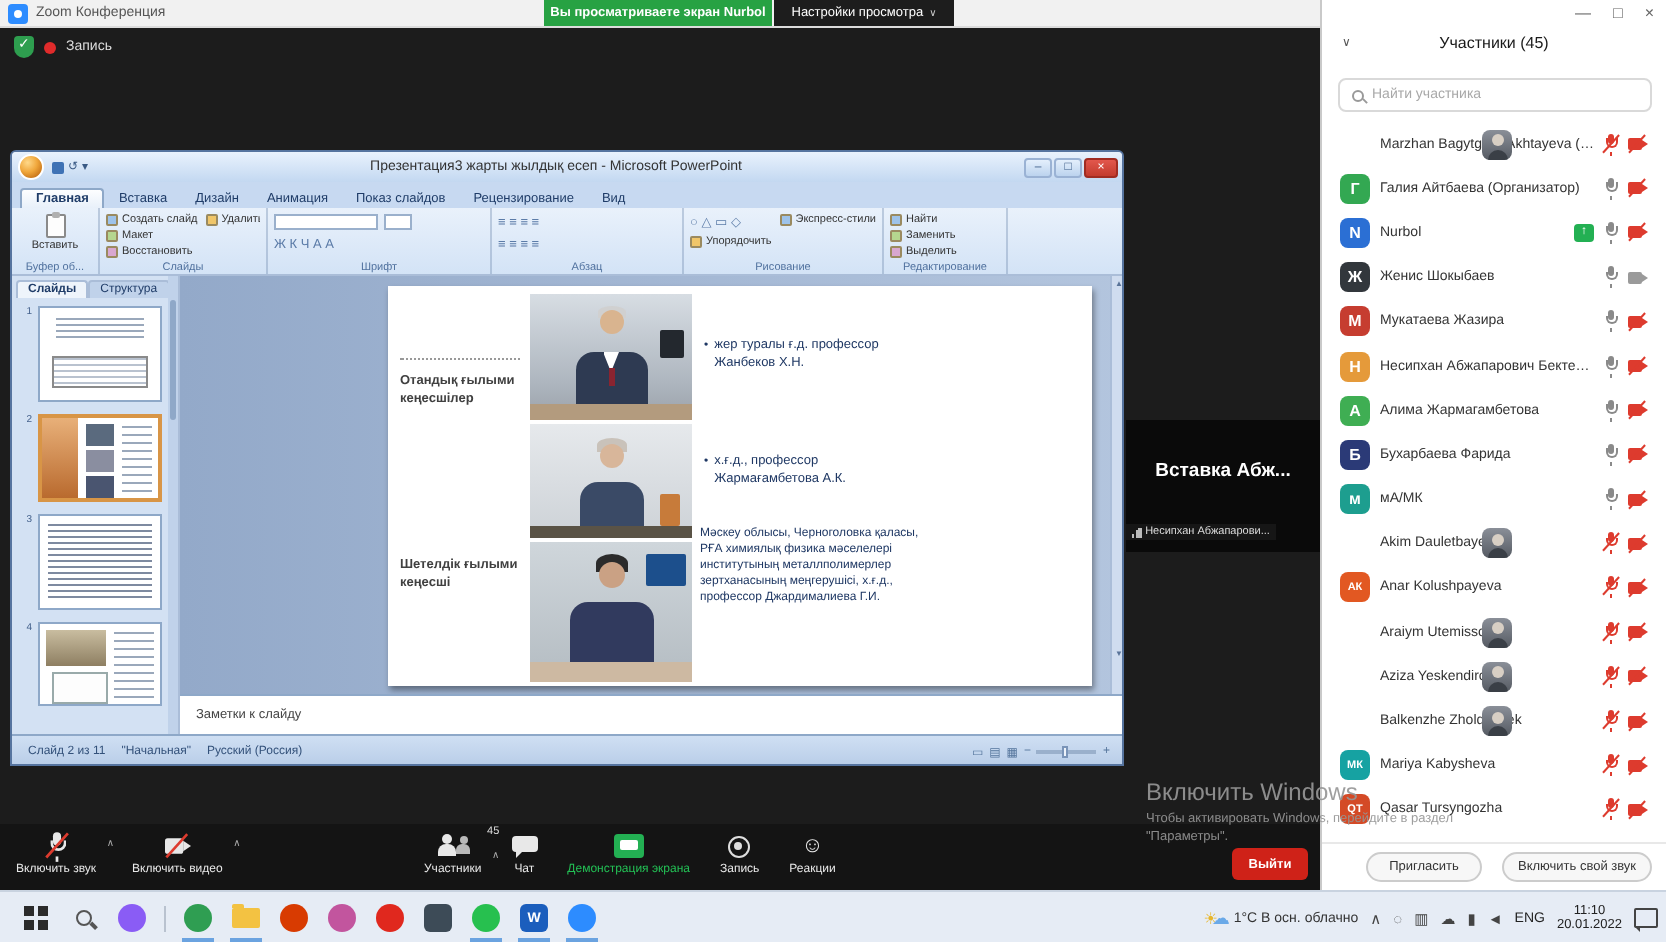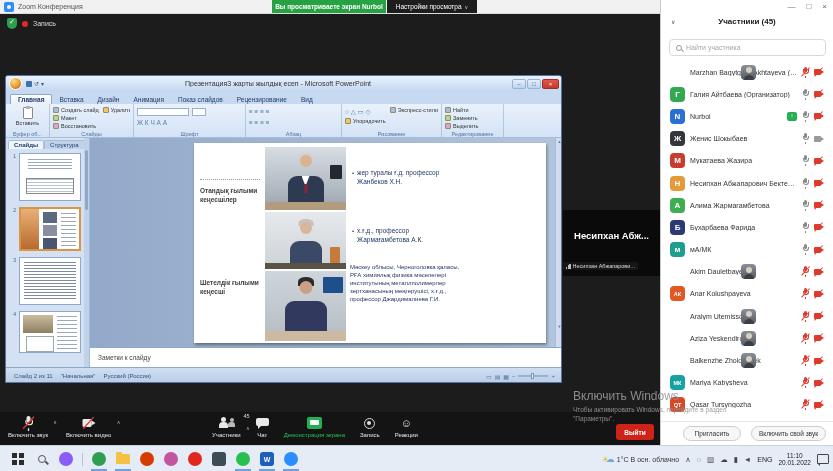--- a/index.html
+++ b/index.html
@@ -174,21 +174,21 @@
   .icshare{position:relative;width:15px;height:12px;background:#23b053;border-radius:2px}
   .icshare i{display:block;position:absolute;left:3px;top:2.5px;width:9px;height:5.5px;background:#fff;border-radius:1px}
   
   .icrec{position:relative;width:11px;height:11px;border:1.5px solid #dedede;border-radius:50%}
   .icrec i{display:block;position:absolute;left:2px;top:2px;width:4px;height:4px;border-radius:50%;background:#dedede}
   .icsmile{font-size:11px;color:#e8e8e8;line-height:12px}
 
   
   .ppanel{position:absolute;left:660px;top:0;width:173px;height:445px;background:#fff;border-left:1px solid #c9c9c9;z-index:10}
   .pwin{position:absolute;top:2px;right:6px;display:flex;gap:11px;font-size:8px;color:#666}
-  .phead{position:absolute;left:0;right:0;top:17px;text-align:center;font-size:8px;font-weight:bold;color:#1a1a1a}
+  .phead{position:absolute;left:0;right:0;top:17px;text-align:center;font-size:8px;font-weight:normal;color:#1a1a1a}
   .phead-caret{position:absolute;left:10px;top:18px;font-size:6px;color:#555}
   .searchbox{position:absolute;left:8px;top:39px;width:157px;height:17px;border:1px solid #d9d9d9;border-radius:4px;display:flex;align-items:center;gap:4px;padding:0 6px;background:#fff}
   .mag{width:6px;height:6px;border:1px solid #999;border-radius:50%;position:relative;flex:none}
   .mag::after{content:'';position:absolute;width:3px;height:1px;background:#999;transform:rotate(45deg);right:-3px;bottom:-1px}
   .searchph{font-size:7px;color:#a8a8a8}
   .plist{position:absolute;left:0;right:0;top:61px}
   .prow{display:flex;align-items:center;gap:5px;height:22.2px;padding:0 9px}
   .avatar{width:15px;height:15px;border-radius:4px;flex:none;color:#fff;font-size:8px;font-weight:bold;display:flex;align-items:center;justify-content:center;overflow:hidden;position:relative}
   .avatar.small{font-size:5.5px}
   .avatar.photo{background:linear-gradient(180deg,#8a8f98,#565b63)}
@@ -442,21 +442,21 @@
           <span>−</span>
           <span class="ztrack">
               <span class="zknob"></span>
             </span>
           <span>+</span>
         </span>
       </div>
     </div>
 
     <div class="vtile">
-      <div class="vname">Несипхан Абж...</div>
+      <div class="vname">Вставка Абж...</div>
       <div class="vcap">
         <span class="sig">
             <b></b>
             <b></b>
             <b></b>
           </span>
         <span class="t">Несипхан Абжапарови...</span>
       </div>
     </div>
   </div>

